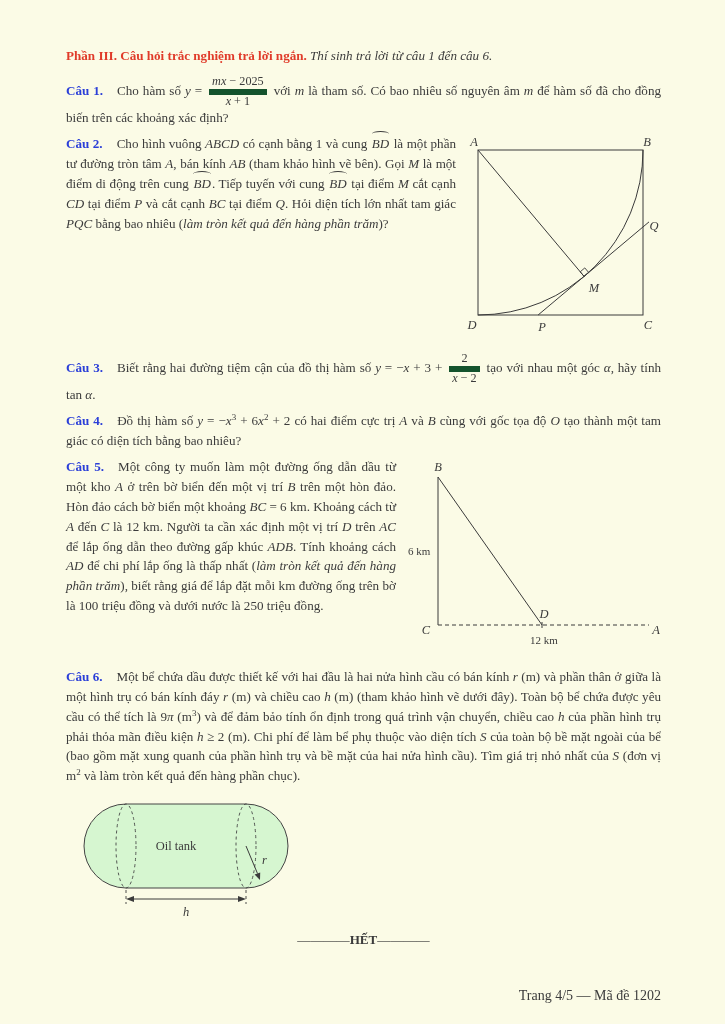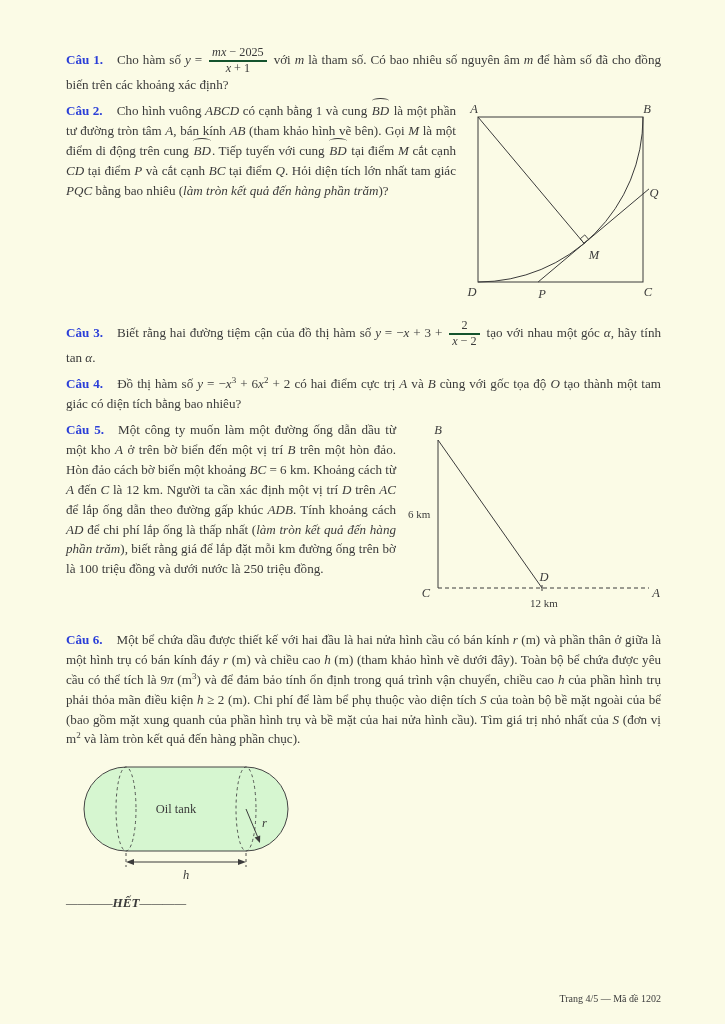--- a/index.html
+++ b/index.html
@@ -21,40 +21,41 @@
   .question{margin:0 0 6px 0;text-align:justify;}
   .qlabel{color:#2b3fd8;font-weight:bold;margin-right:14px;}
   .rt-i{font-style:italic;}
   .rt-sup{font-size:9px;vertical-align:super;line-height:0;}
   .rt-arc{position:relative;display:inline-block;padding:0 1px;}
   .rt-arc::before{
     content:"";position:absolute;left:1px;right:1px;top:-3px;height:5px;
     border-top:1.3px solid currentColor;border-radius:60% 60% 0 0;
   }
   .frac{display:inline-block;text-align:center;vertical-align:middle;margin:0 3px;line-height:1.12;font-size:12.2px;}
-  .fnum{display:block;padding:0 3px;border-bottom:2px solid #14532d;}
+  .fnum{display:block;padding:0 3px;border-bottom:6px solid #14532d;}
   .fden{display:block;padding:0 3px;}
   .fig-float{float:right;margin:2px 0 4px 10px;}
   .qwrap{overflow:visible;}
   .qwrap::after{content:"";display:block;clear:both;}
   svg text{fill:#3b3b3b;font-family:"Liberation Serif","DejaVu Serif",serif;}
   .ptlabel{font-style:italic;font-size:12.5px;}
   .dimlabel{font-size:11px;}
   .tanklabel{font-size:12.5px;}
   .fig-center{margin:4px 0 2px 0;}
-  .het-line{margin:4px 0 0 0;font-style:italic;}
+  .het-line{text-align:center;margin:4px 0 0 0;}
   .het-label{font-weight:bold;}
-  .footer{position:absolute;right:64px;bottom:18px;font-size:10px;}
+  .footer{position:absolute;right:64px;bottom:18px;font-size:14px;}
 </style>
 </head>
 <body>
 
 <div class="page">
   <div class="content">
 
+    <p class="section-header"><span class="red-bold">Phần III. Câu hỏi trắc nghiệm trả lời ngắn.</span><span class="ital"> Thí sinh trả lời từ câu 1 đến câu 6.</span></p>
 
     <p class="question"><span class="qlabel">Câu 1.</span><span><span>Cho hàm số </span><span class="rt-i">y</span><span> = </span><span class="frac"><span class="fnum"><span class="rt-i">mx</span><span> − 2025</span></span><span class="fden"><span class="rt-i">x</span><span> + 1</span></span></span><span> với </span><span class="rt-i">m</span><span> là tham số. Có bao nhiêu số nguyên âm </span><span class="rt-i">m</span><span> để hàm số đã cho đồng biến trên các khoảng xác định?</span></span></p>
 
     <div class="question qwrap">
       <div class="fig-float">
         <svg width="195" height="200" viewBox="0 0 195 200">
           <rect x="12" y="14" width="165" height="165" fill="none" stroke="#3b3b3b" stroke-width="1"></rect>
           <path d="M177,14 A165,165 0 0 1 12,179" fill="none" stroke="#3b3b3b" stroke-width="1"></path>
           <line x1="12" y1="14" x2="118.1" y2="140.4" stroke="#3b3b3b" stroke-width="1"></line>
           <line x1="72.1" y1="179" x2="183" y2="85.9" stroke="#3b3b3b" stroke-width="1"></line>

